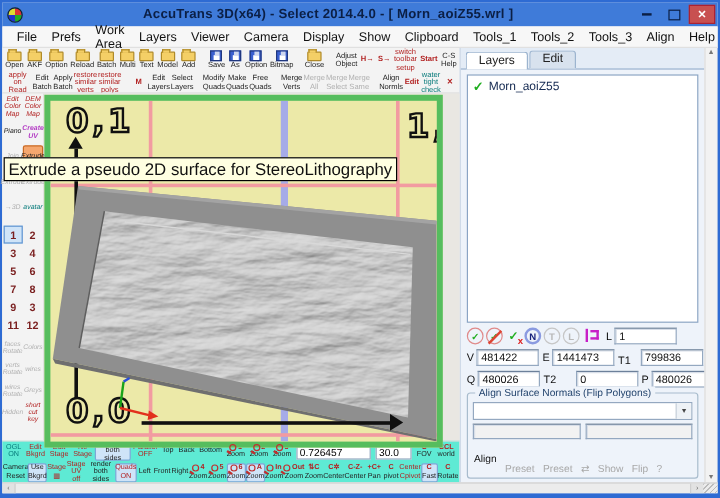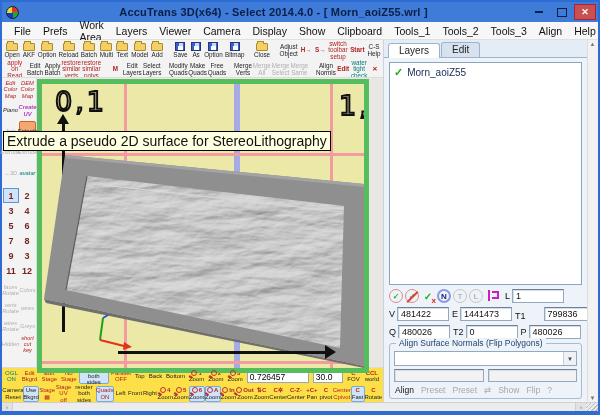--- a/index.html
+++ b/index.html
@@ -59,21 +59,21 @@
   .extra-grid { display:grid; grid-template-columns:17px 17px; margin-top:4px; }
   .extra-grid .mini { height:18px; font-size:5.6px; min-width:0; }
 
   
   .viewport { width:332px; height:294px; margin-top:1px; border:5px solid #56bd5e; background:#ece9a8; position:relative; flex:0 0 auto; }
   .vp-inner { position:absolute; inset:0; overflow:hidden; }
   .gline { position:absolute; background:#f29ba1; }
   .gv { top:0; bottom:0; width:3px; }
   .gh { left:0; right:0; height:3px; }
   .gblue { position:absolute; top:0; bottom:0; width:6px; background:#a6abe8; }
-  .corner-label { position:absolute; font-size:27px; font-weight:normal; letter-spacing:3px; color:transparent;
+  .corner-label { position:absolute; font-size:27px; font-weight:bold; letter-spacing:3px; color:transparent;
     -webkit-text-stroke:2px #101010; font-family:"DejaVu Sans", sans-serif; }
   .axis-v { position:absolute; width:3px; background:#101010; }
   .axis-arrow-up { position:absolute; width:0; height:0; border-left:6px solid transparent; border-right:6px solid transparent; border-bottom:10px solid #101010; }
   .axis-h { position:absolute; height:3px; background:#101010; }
   .axis-arrow-right { position:absolute; width:0; height:0; border-top:7px solid transparent; border-bottom:7px solid transparent; border-left:11px solid #101010; }
   .terrain-svg { position:absolute; left:0; top:0; }
   .gizmo { position:absolute; }
   .tooltip { position:absolute; left:1px; top:47px; background:#ffffe1; border:1px solid #000; font-size:14px; padding:1px 3px; color:#111; white-space:nowrap; z-index:30; }
 
   
@@ -100,24 +100,24 @@
   .field-row { display:flex; align-items:center; gap:3px; padding:2px 5px; font-size:9px; color:#111; }
   .field-row .sunken { flex:0 0 auto; }
   .groupbox { margin:2px 5px 3px 5px; border:1px solid #a8bccd; border-radius:3px; position:relative; padding:7px 4px 3px 4px; }
   .groupbox-title { position:absolute; top:-6px; left:6px; background:#eef3fa; padding:0 3px; font-size:8.5px; color:#24456e; }
   .combo { height:15px; background:#fff; border:1px solid #94a8c0; display:flex; align-items:center; justify-content:flex-end; margin-bottom:3px; }
   .combo-arrow { width:13px; height:100%; display:flex; align-items:center; justify-content:center; font-size:6px; color:#444; border-left:1px solid #c8d0da; background:#eef2f6; }
   .preset-inputs { display:flex; gap:4px; margin-bottom:3px; }
   .preset-inputs .sunken { flex:1; background:#f2f2f2; height:13px; }
   .align-btn-row { display:flex; align-items:center; gap:5px; font-size:8.5px; }
   .align-btn { color:#111; padding:0 1px; }
-  .align-btn.dis { color:#a8a8a8; }
-
-  
-  .bottom-rows { flex:0 0 auto; background:#fde047; border-top:1px solid #dcdcdc; }
+  .align-btn.dis { color:#a8a8a8;margin-top:16px; }
+
+  
+  .bottom-rows { flex:0 0 auto; background:#5eead4; border-top:1px solid #dcdcdc; }
   .b-row { display:flex; align-items:center; height:17px; padding:0 1px; }
   .b-row .mini { height:16px; font-size:6px; }
   .mini .topline { display:flex; align-items:center; gap:1px; justify-content:center; }
   .mini.cam .topline { color:#b22222; font-weight:bold; }
   .mini.camred { color:#b22222; }
   .mag { width:6px; height:6px; border:1.5px solid #c03030; border-radius:50%; position:relative; flex:0 0 auto; }
   .mag::after { content:""; position:absolute; left:-3px; top:5px; width:4px; height:1.5px; background:#c03030; transform:rotate(35deg); }
   .b-input { height:13px; border:1px solid #94a8c0; background:#fff; font-size:8.5px; padding:0 2px; margin:0 2px; font-family:"Liberation Sans", sans-serif; }
   .b-input.wide { width:62px; } .b-input.narrow { width:30px; }
 
@@ -452,20 +452,21 @@
               <polygon points="45,92 302,122 298,264 24,206" fill="#8f8f8f" filter="url(#relief)"></polygon>
               <line x1="62" y1="101" x2="300" y2="128" stroke="#d9d9d9" stroke-width="1.2"></line>
               <line x1="45" y1="92" x2="24" y2="206" stroke="#5e5e5e" stroke-width="1.2"></line>
             </svg>
 
             <div class="axis-h" style="left:76px; top:267px; width:208px;"></div>
             <div class="axis-arrow-right" style="left:283px; top:261px;"></div>
 
             <div class="corner-label" style="left:13px; top:2px;">0,1</div>
             <div class="corner-label" style="left:297px; top:6px;">1,1</div>
+            <div class="corner-label" style="left:13px; top:244px;">0,0</div>
 
             <svg class="gizmo" style="left:44px; top:230px;" width="52" height="42" viewBox="0 0 52 42">
               <line x1="14" y1="26" x2="17" y2="4" stroke="#19a319" stroke-width="2"></line>
               <line x1="17" y1="4" x2="22" y2="1" stroke="#2b4fd8" stroke-width="2"></line>
               <line x1="14" y1="26" x2="38" y2="32" stroke="#e2301c" stroke-width="2"></line>
               <polygon points="38,28 46,33 37,36" fill="#e2301c"></polygon>
             </svg>
           </div>
 
           <div class="tooltip" style="left:-39px;">Extrude a pseudo 2D surface for StereoLithography</div>
@@ -680,32 +681,32 @@
       <div class="field-row">
 
       <span style="display:flex;align-items:center;gap:2px">
             <span>V</span>
             <span class="sunken" style="width:52px">481422</span>
           </span>
           <span style="display:flex;align-items:center;gap:2px">
             <span>E</span>
             <span class="sunken" style="width:52px">1441473</span>
           </span>
-          <span style="display:flex;align-items:flex-end;gap:18px">
+          <span style="display:flex;align-items:flex-end;gap:8px">
             <span>T1</span>
             <span class="sunken" style="width:52px">799836</span>
           </span>
         </div>
       <div class="field-row">
 
       <span style="display:flex;align-items:center;gap:2px">
             <span>Q</span>
             <span class="sunken" style="width:52px">480026</span>
           </span>
-          <span style="display:flex;align-items:center;gap:2px">
+          <span style="display:flex;align-items:center;gap:16px">
             <span>T2</span>
             <span class="sunken" style="width:52px">0</span>
           </span>
           <span style="display:flex;align-items:center;gap:2px">
             <span>P</span>
             <span class="sunken" style="width:52px">480026</span>
           </span>
         </div>
       <div class="groupbox">
         <div class="groupbox-title">Align Surface Normals (Flip Polygons)</div>

